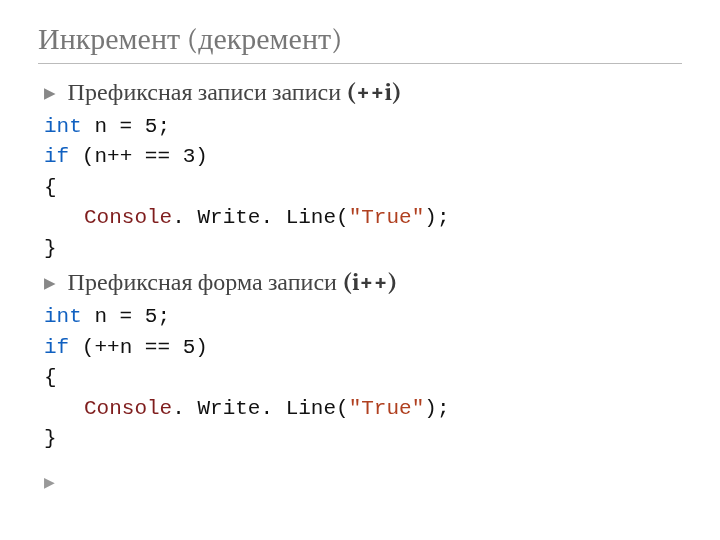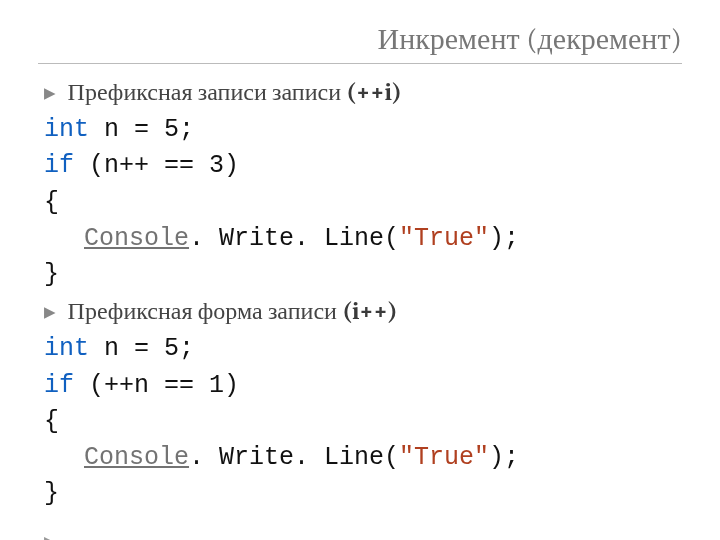--- a/index.html
+++ b/index.html
@@ -14,21 +14,20 @@
   }
   .slide {
     padding: 22px 38px 20px 38px;
     box-sizing: border-box;
   }
   .title {
     font-size: 30px;
     color: #777;
     margin: 0 0 6px 0;
     font-weight: normal;
-    text-align: right;
   }
   .rule {
     border: none;
     border-top: 1px solid #bbb;
     margin: 0 0 14px 0;
   }
   .bullet {
     display: flex;
     align-items: baseline;
     font-size: 24px;
@@ -38,28 +37,28 @@
   .bullet .marker {
     color: #888;
     font-size: 15px;
     margin-right: 12px;
     position: relative;
     top: -2px;
   }
   .bullet b { color: #3a3a3a; font-weight: bold; }
   .code {
     font-family: Consolas, 'Courier New', monospace;
-    font-size: 25px;
+    font-size: 21px;
     line-height: 1.45;
     color: #111;
     margin-left: 6px;
   }
   .code .indent { padding-left: 40px; display: block; }
   .kw { color: #1060c0; }
-  .cls { color: #737373; text-decoration: underline; }
+  .cls { color: #7f1d1d; }
   .str { color: #b04020; }
   .footer-marker {
     color: #999;
     font-size: 14px;
     margin: 20px 0 0 6px;
   }
 </style>
 </head>
 <body>
 
@@ -85,21 +84,21 @@
 
   <div class="bullet">
     <span class="marker">▶</span>
     <span>
       <span>Префиксная форма записи </span><b>(i++)</b>
     </span>
   </div>
 
   <div class="code">
     <div><span class="kw">int</span><span> n = 5;</span></div>
-    <div><span class="kw">if</span><span> (++n == 1)</span></div>
+    <div><span class="kw">if</span><span> (++n == 5)</span></div>
     <div>{</div>
     <span class="indent"><span class="cls">Console</span><span>. Write. Line(</span><span class="str">"True"</span><span>);</span></span>
     <div>}</div>
   </div>
 
   <div class="footer-marker">▶</div>
 
 </div>
 
 </body></html>

